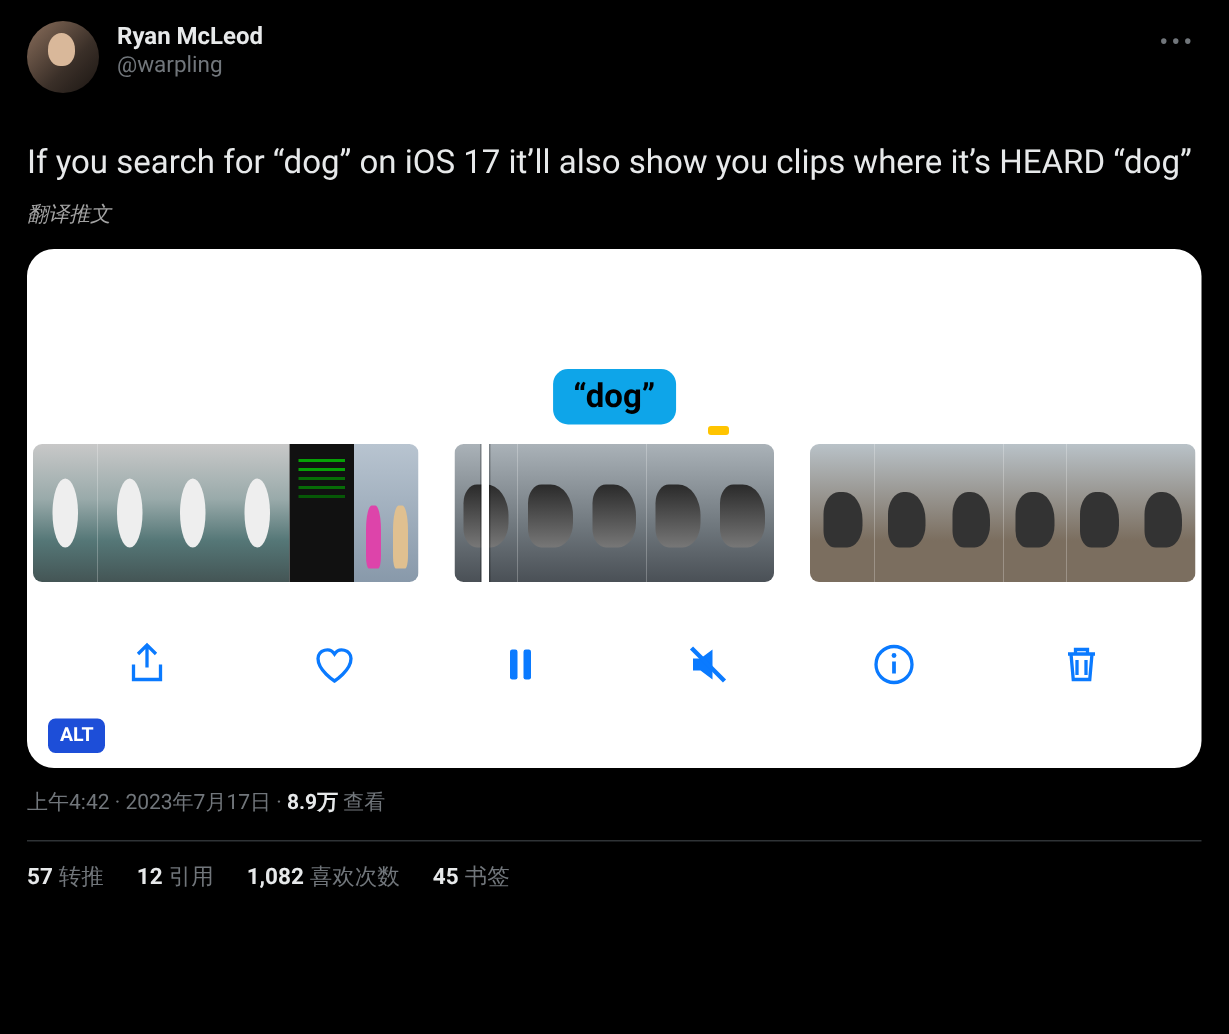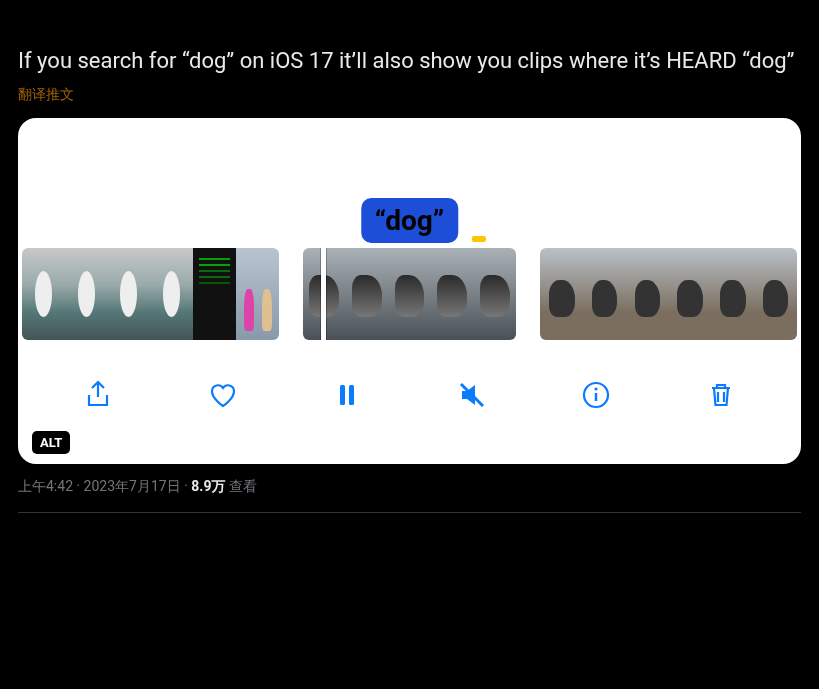--- a/index.html
+++ b/index.html
@@ -46,42 +46,43 @@
     padding:4px;
     letter-spacing:2px;
   }
   .body-text {
     margin-top:32px;
     font-size:22px;
     line-height:1.35;
     color:#e7e9ea;
   }
   .translate {
-    color:#a16207;
+    color:#a3a3a3;
     font-size:14px;
     margin-top:10px;
     display:inline-block;
+    font-style:italic;
   }
   .media-card {
     margin-top:14px;
     background:#fff;
     border-radius:18px;
     overflow:hidden;
     position:relative;
     height:346px;
   }
   .caption-bubble {
     position:absolute;
     left:50%;
     transform:translateX(-50%);
     top:80px;
-    background:#1d4ed8;
+    background:#0ea5e9;
     color:#000;
     font-weight:700;
-    font-size:28px;
+    font-size:22px;
     padding:6px 14px;
     border-radius:10px;
   }
   .playhead-tick{
     position:absolute;
     left:58%;
     top:118px;
     width:14px; height:6px;
     background:#ffc400;
     border-radius:2px;
@@ -137,21 +138,21 @@
     width:40px; height:40px;
     display:flex; align-items:center; justify-content:center;
     color:#0a7aff;
   }
   .tb-btn svg{ width:32px; height:32px; stroke:#0a7aff; fill:none; stroke-width:2.2; }
   .tb-btn.solid svg{ fill:#0a7aff; stroke:none; }
   .alt-badge{
     position:absolute;
     left:14px;
     bottom:10px;
-    background:#000000;
+    background:#1d4ed8;
     color:#fff;
     font-weight:700;
     font-size:13px;
     padding:4px 8px;
     border-radius:5px;
   }
   .meta{
     margin-top:14px;
     color:#71767b;
     font-size:14px;
@@ -169,20 +170,28 @@
     font-size:15px;
     color:#71767b;
   }
   .stats b{ color:#e7e9ea; font-weight:700; margin-right:4px; }
 </style>
 </head>
 <body>
 
 <div class="tweet">
 
+  <div class="header">
+    <div class="avatar"></div>
+    <div class="user-col">
+      <span class="display-name">Ryan McLeod</span>
+      <span class="handle">@warpling</span>
+    </div>
+    <div class="more">•••</div>
+  </div>
 
   <div class="body-text">If you search for “dog” on iOS 17 it’ll also show you clips where it’s HEARD “dog”</div>
 
   <a class="translate">翻译推文</a>
 
   <div class="media-card">
 
     <div class="caption-bubble">“dog”</div>
     <div class="playhead-tick"></div>
 
@@ -264,14 +273,20 @@
 
     <div class="alt-badge">ALT</div>
   </div>
 
   <div class="meta">
     <span>上午4:42</span><span> · </span><span>2023年7月17日</span><span> · </span><span class="views">8.9万</span><span> 查看</span>
   </div>
 
   <div class="divider"></div>
 
+  <div class="stats">
+    <span><b>57</b><span>转推</span></span>
+    <span><b>12</b><span>引用</span></span>
+    <span><b>1,082</b><span>喜欢次数</span></span>
+    <span><b>45</b><span>书签</span></span>
+  </div>
 
 </div>
 
 </body></html>

